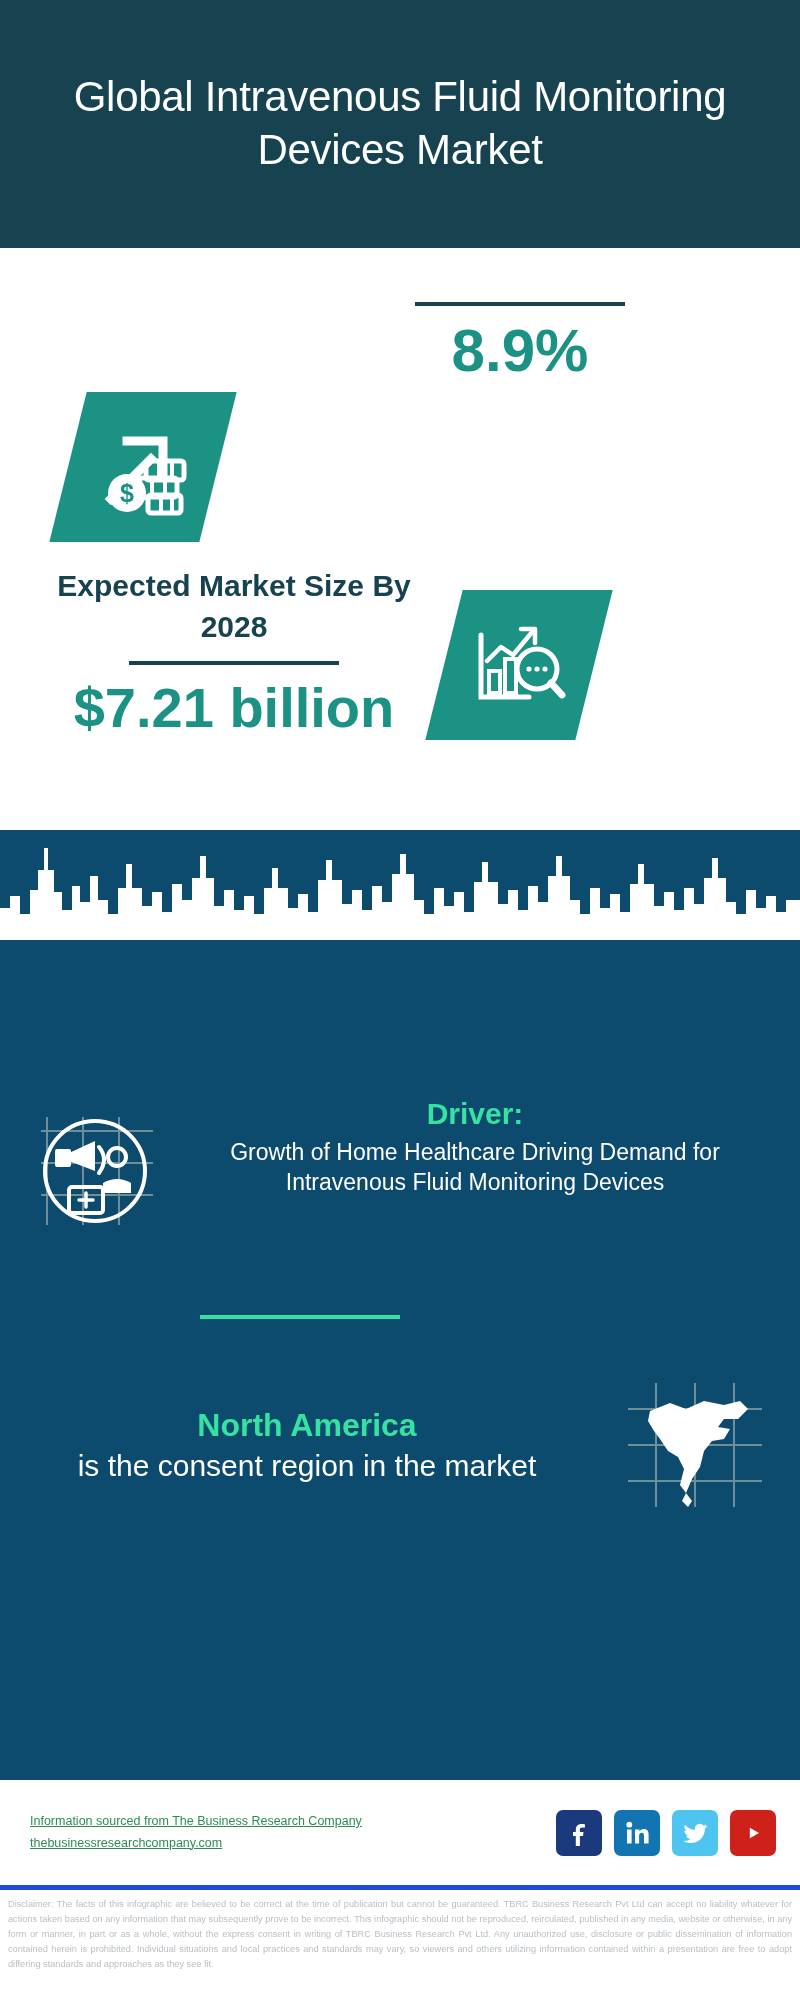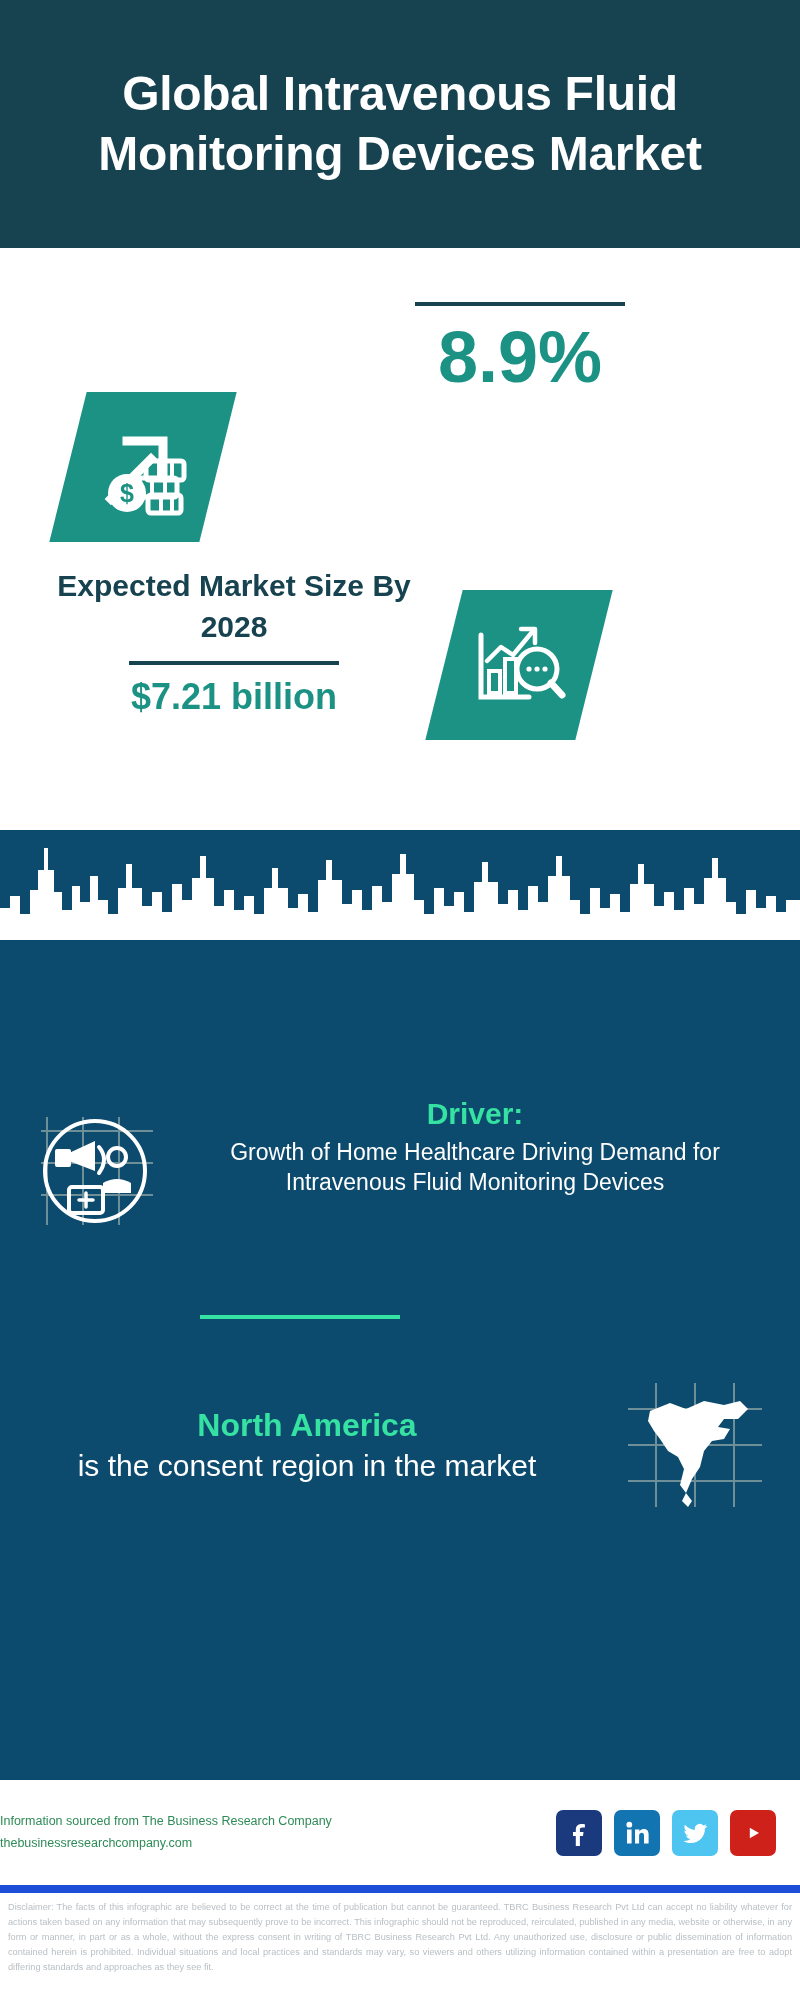--- a/index.html
+++ b/index.html
@@ -26,22 +26,22 @@
     left: 0; top: 0;
     width: 800px;
     height: 248px;
     background: #17424f;
     display: flex;
     align-items: center;
     justify-content: center;
   }
   .header-title {
     color: #ffffff;
-    font-size: 48px;
-    font-weight: bold;
+    font-size: 42px;
+    font-weight: normal;
     line-height: 1.26;
     text-align: center;
     letter-spacing: -0.3px;
     padding: 0 28px;
   }
 
   
   .stat1 {
     position: absolute;
     left: 0; top: 248px;
@@ -81,21 +81,21 @@
     line-height: 1.35;
   }
   .rule-dark {
     width: 210px;
     height: 4px;
     background: #17424f;
     margin: 14px auto 12px auto;
   }
   .stat-value {
     color: #1b9283;
-    font-size: 72px;
+    font-size: 60px;
     font-weight: bold;
     line-height: 1.1;
   }
 
   
   .stat2 {
     position: absolute;
     left: 0; top: 548px;
     width: 800px;
     height: 230px;
@@ -108,21 +108,21 @@
     height: 150px;
   }
   .stat2-text {
     position: absolute;
     left: 20px;
     top: 18px;
     width: 380px;
     text-align: center;
   }
   .stat2-text .rule-dark { width: 210px; }
-  .stat-value-lg { font-size: 36px; }
+  .stat-value-lg { font-size: 56px; }
 
   
   .lower {
     position: absolute;
     left: 0; top: 830px;
     width: 800px;
     height: 950px;
     background: #0c4a6e;
   }
   .skyline {
@@ -209,23 +209,25 @@
   .footer {
     position: absolute;
     left: 0; top: 1780px;
     width: 800px;
     height: 105px;
     background: #ffffff;
     display: flex;
     align-items: center;
   }
   .footer-src {
+    margin-left: 30px;
     color: #2e8b57;
     font-size: 12.5px;
     line-height: 1.7;
+    text-decoration: underline;
   }
   .socials {
     margin-left: auto;
     margin-right: 24px;
     display: flex;
     gap: 12px;
     align-items: center;
   }
   .soc {
     width: 46px;
@@ -239,21 +241,21 @@
   .soc-li { background: #1275b1; }
   .soc-tw { background: #4ec4f0; }
   .soc-yt { background: #cd2119; }
   .soc svg { display: block; }
 
   .disclaimer {
     position: absolute;
     left: 0; top: 1885px;
     width: 800px;
     height: 115px;
-    border-top: 8px solid #1d4ed8;
+    border-top: 5px solid #1d4ed8;
     box-sizing: border-box;
     padding: 7px 8px 0 8px;
     color: #b9bfc4;
     font-size: 9.2px;
     line-height: 1.62;
     text-align: justify;
     word-break: break-word;
   }
 </style>
 </head>

